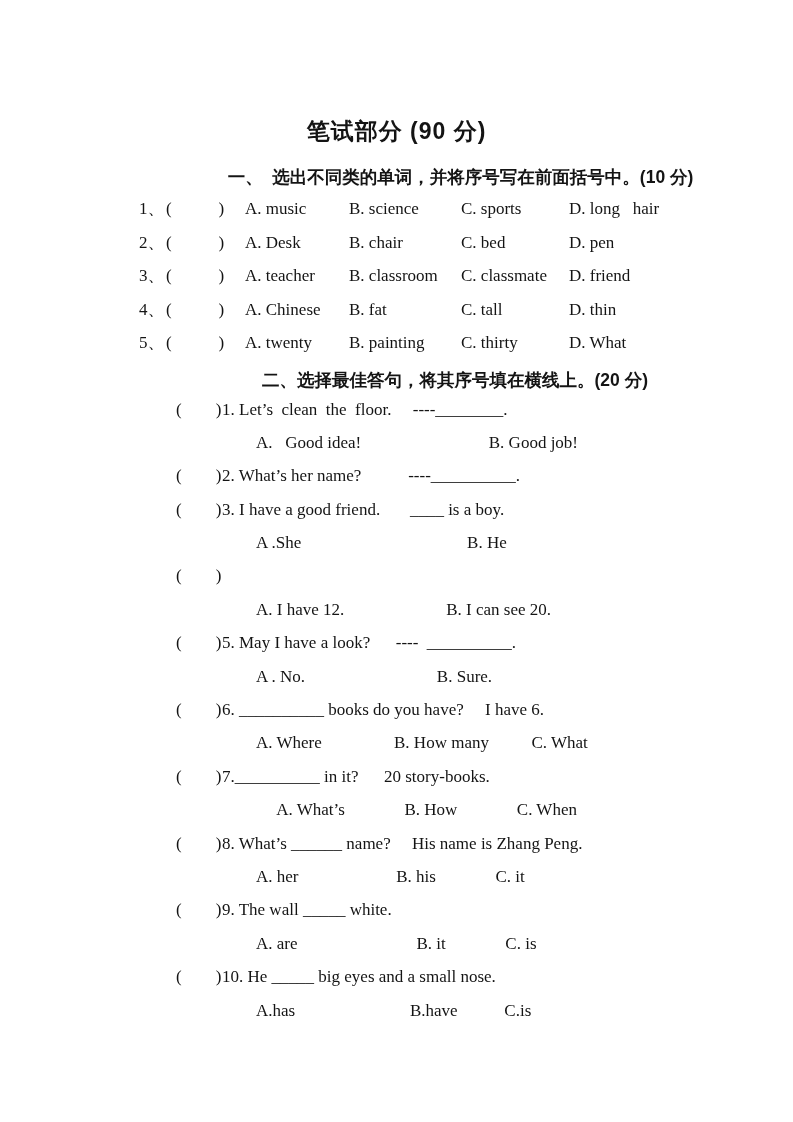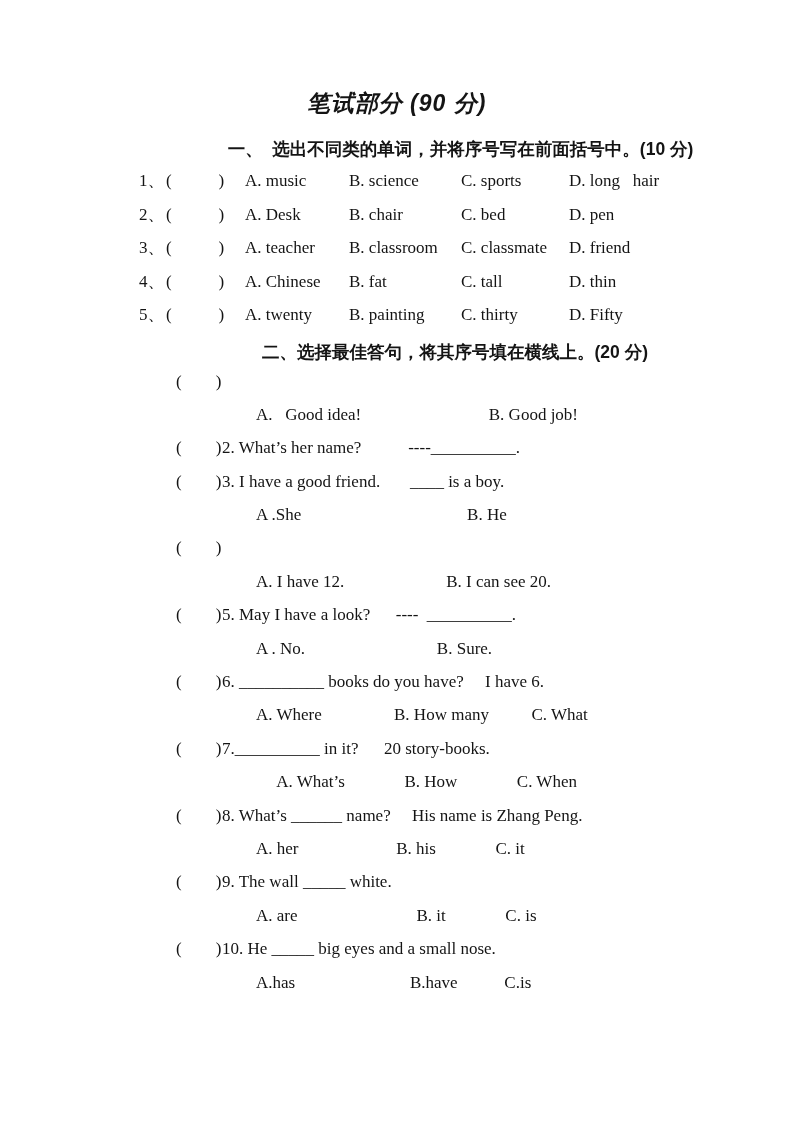--- a/index.html
+++ b/index.html
@@ -6,27 +6,26 @@
   html, body { background: #ffffff; }
   body {
     width: 793px;
     height: 1122px;
     position: relative;
     overflow: hidden;
     font-family: "Liberation Serif", serif;
     color: #141414;
   }
   .page-title {
-    margin-top: 88px;
+    margin-top: 116px;
     text-align: center;
     font-family: "Liberation Sans", sans-serif;
     font-weight: bold;
     font-size: 23px;
     letter-spacing: 1px;
-    font-style: italic;
   }
   .sec-heading {
     font-family: "Liberation Sans", sans-serif;
     font-weight: bold;
     font-size: 17.5px;
     white-space: pre;
   }
   .s1-heading { margin: 18px 0 0 128px; text-align: center; }
   .s2-heading { margin: 3px 0 0 117px; text-align: center; }
   .s1-rows { margin-top: 8px; }
@@ -102,31 +101,32 @@
       <span class="optB">B. fat</span>
       <span class="optC">C. tall</span>
       <span class="optD">D. thin</span>
     </div>
     <div class="s1-row">
       <span class="num">5、</span>
       <span class="bracket">(           )</span>
       <span class="optA">A. twenty</span>
       <span class="optB">B. painting</span>
       <span class="optC">C. thirty</span>
-      <span class="optD">D. Fifty</span>
+      <span class="optD">D. What</span>
     </div>
   </div>
 
   <div class="sec-heading s2-heading">二、选择最佳答句，将其序号填在横线上。(20 分)</div>
 
   <div class="s2-blocks">
 
     <div class="s2-block">
       <div class="s2-qline">
         <span class="bracket2">(        )</span>
+        <span class="qtext">1. Let’s  clean  the  floor.     ----________.</span>
       </div>
       <div class="s2-aline">A.   Good idea!                              B. Good job!</div>
     </div>
 
     <div class="s2-block">
       <div class="s2-qline">
         <span class="bracket2">(        )</span>
         <span class="qtext">2. What’s her name?           ----__________.</span>
       </div>
     </div>

